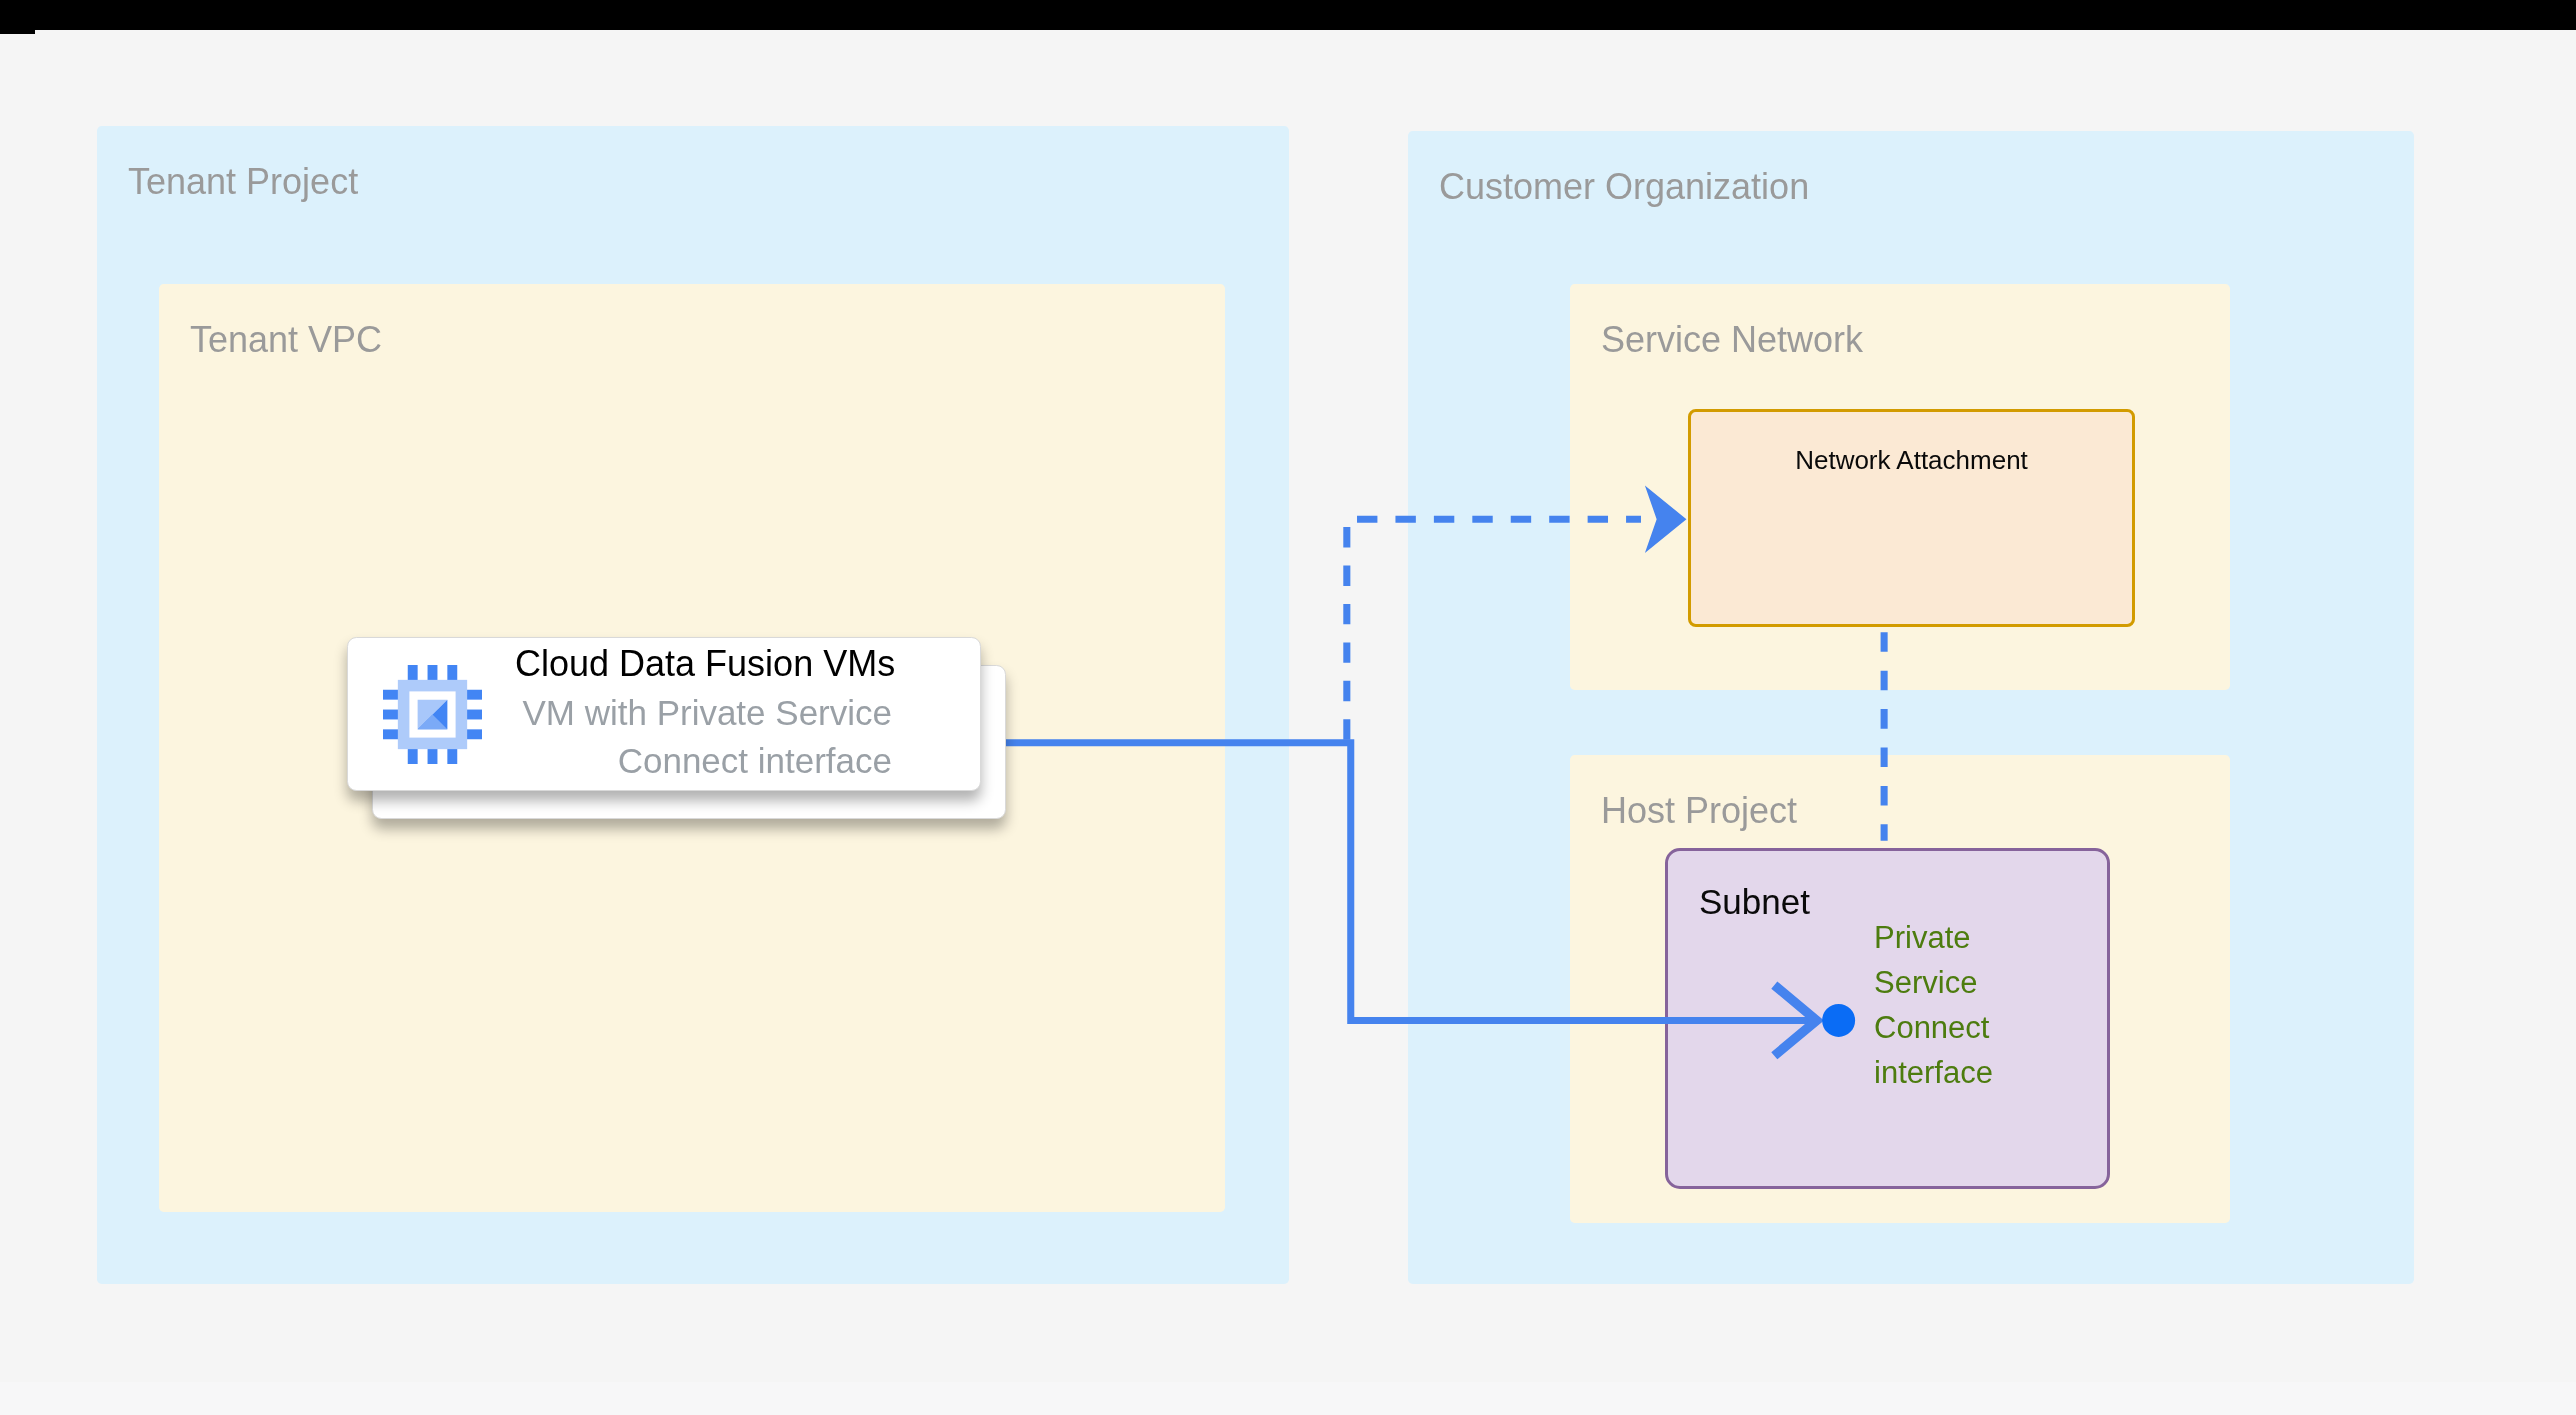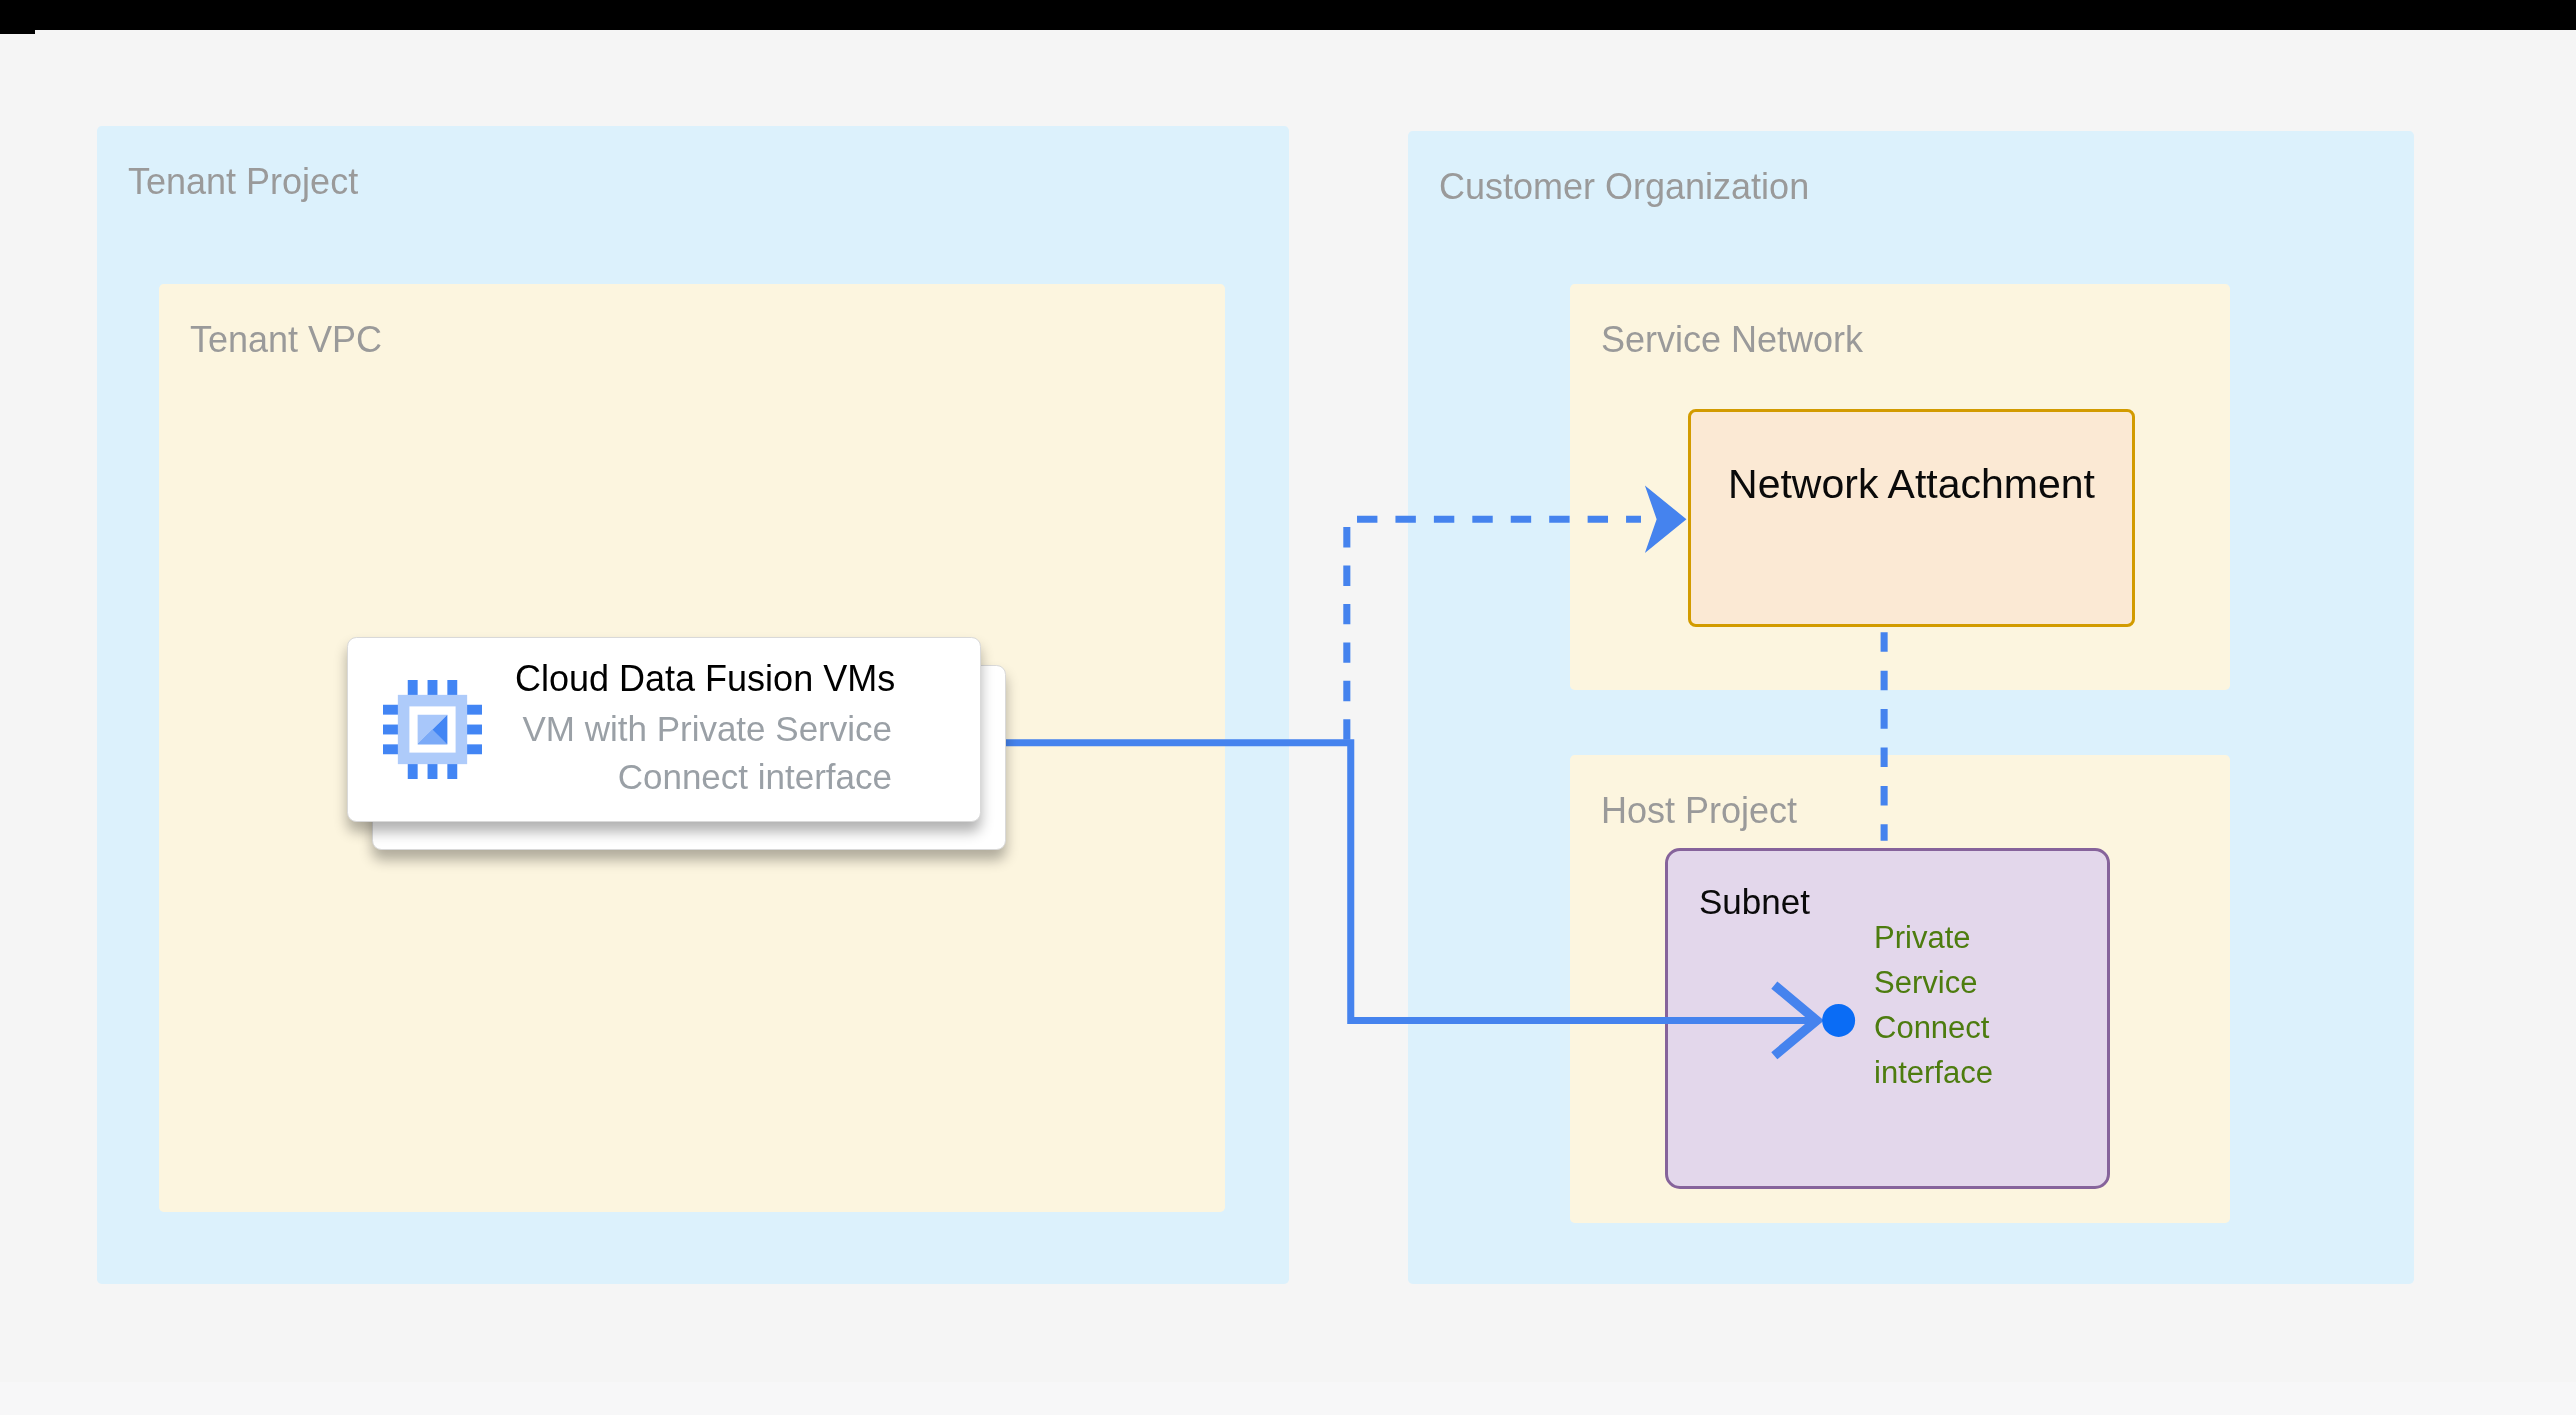--- a/index.html
+++ b/index.html
@@ -32,39 +32,39 @@
   
   .wires { position:absolute; left:0; top:0; z-index:5; }
 
   
   #network-attachment {
     position:absolute; left:1688px; top:409px; width:447px; height:218px;
     background:#FBE9D4; border:3.1px solid #D29B00; border-radius:7.8px;
     box-sizing:border-box; z-index:4;
   }
   #network-attachment .node-label {
-    position:absolute; left:0; right:0; top:49px; text-align:center;
-    font-size:41px; color:#0A0A0A;
+    position:absolute; left:0; right:0; top:33px; text-align:center;
+    font-size:26px; color:#0A0A0A;
   }
   #subnet {
     position:absolute; left:1665px; top:848px; width:445px; height:341px;
     background:#E3D7EB; border:3.1px solid #86639B; border-radius:15px;
     box-sizing:border-box; z-index:4;
   }
   #subnet .node-label {
     position:absolute; left:31px; top:31px; font-size:35px; color:#0A0A0A;
   }
   .psc-text {
     position:absolute; left:206px; top:64px; width:180px;
     font-size:31px; line-height:45px; color:#4d7c0f; z-index:6;
   }
 
   
   .card {
-    position:absolute; width:634px; height:185px;
+    position:absolute; width:634px; height:154px;
     background:#FFFFFF; border:1.6px solid #D9D9D9; border-radius:9.4px;
     box-sizing:border-box;
     box-shadow:0 9.4px 12.6px rgba(0,0,0,0.30);
   }
   #card-back  { left:372px; top:665px; z-index:6; }
   #card-front { left:347px; top:637px; z-index:7;
     display:flex; align-items:center; padding-left:35px; }
   .card-icon { width:99px; height:99px; flex:0 0 auto; }
   .card-text { margin-left:33px; }
   .card-title {

